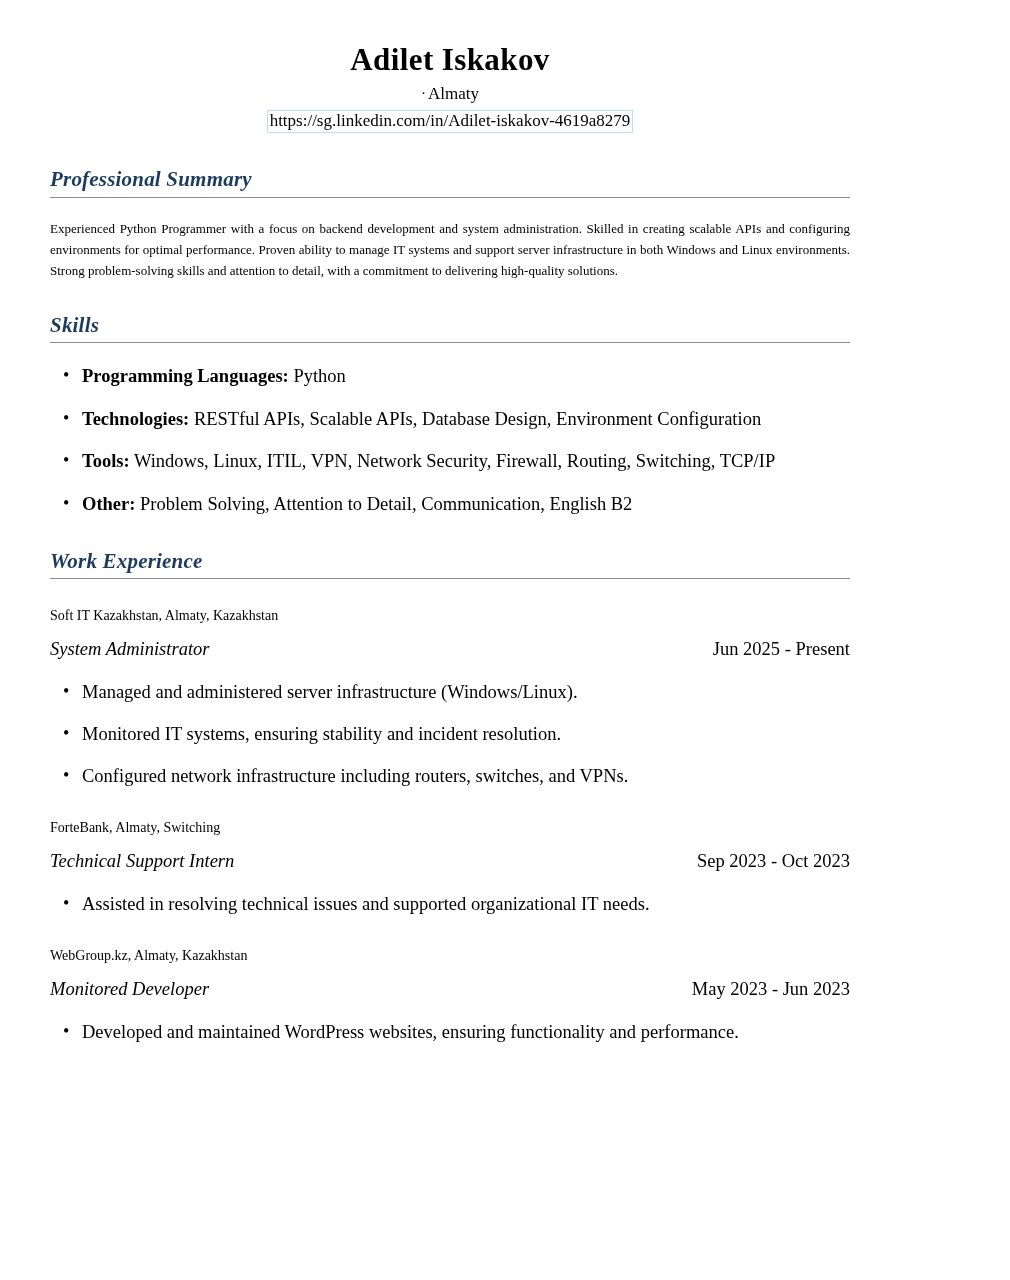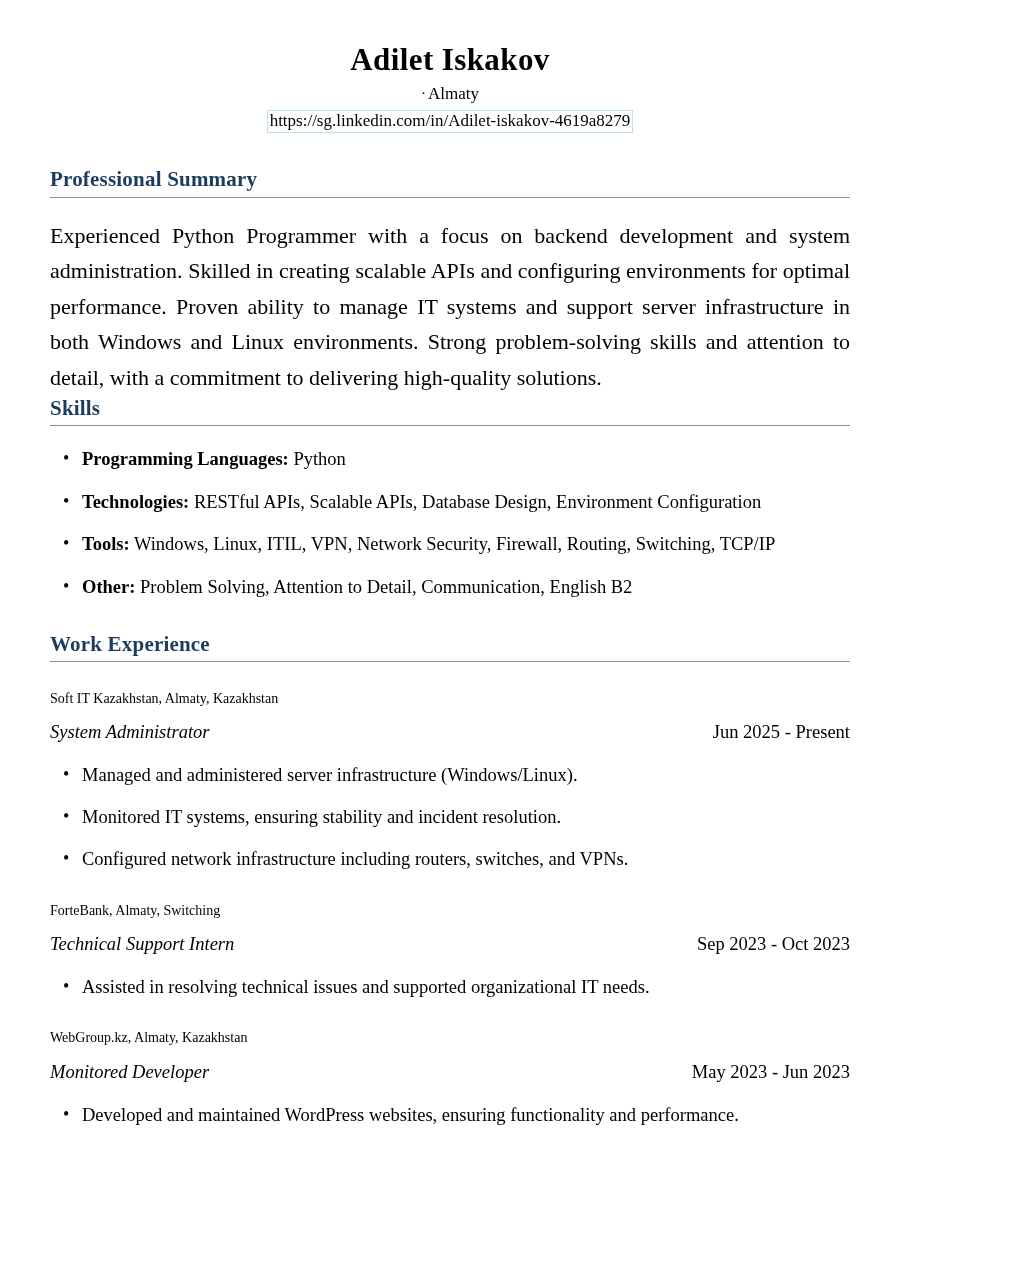--- a/index.html
+++ b/index.html
@@ -63,34 +63,35 @@
   .section {
     margin-top: 0;
   }
   .section-title {
     font-size: 21px;
     font-weight: bold;
     color: #1c3c5e;
     letter-spacing: 0.2px;
     line-height: 1.2;
     margin: 0;
+    font-style: italic;
   }
   .rule {
     height: 1px;
     background: #8a8f97;
     margin-top: 4px;
     width: 100%;
   }
   .section-body {
     margin-top: 20px;
   }
 
   
   .summary {
-    font-size: 22px;
+    font-size: 13px;
     line-height: 1.62;
     text-align: justify;
     text-justify: inter-word;
     margin: 0;
   }
 
   
   ul.bullets {
     list-style: none;
     margin: 0;
@@ -142,21 +143,21 @@
     line-height: 1.3;
   }
   .job-dates {
     font-size: 18.5px;
     line-height: 1.3;
     white-space: nowrap;
   }
 
   
   .gap-summary { margin-top: 34px; }
-  .gap-skills  { }
+  .gap-skills  { margin-top: 32px; }
   .gap-work    { margin-top: 30px; }
   .work-body   { margin-top: 28px; }
 </style>
 </head>
 <body>
 
 <div class="page">
 
   <div class="header">
     <h1 class="name">Adilet Iskakov</h1>

